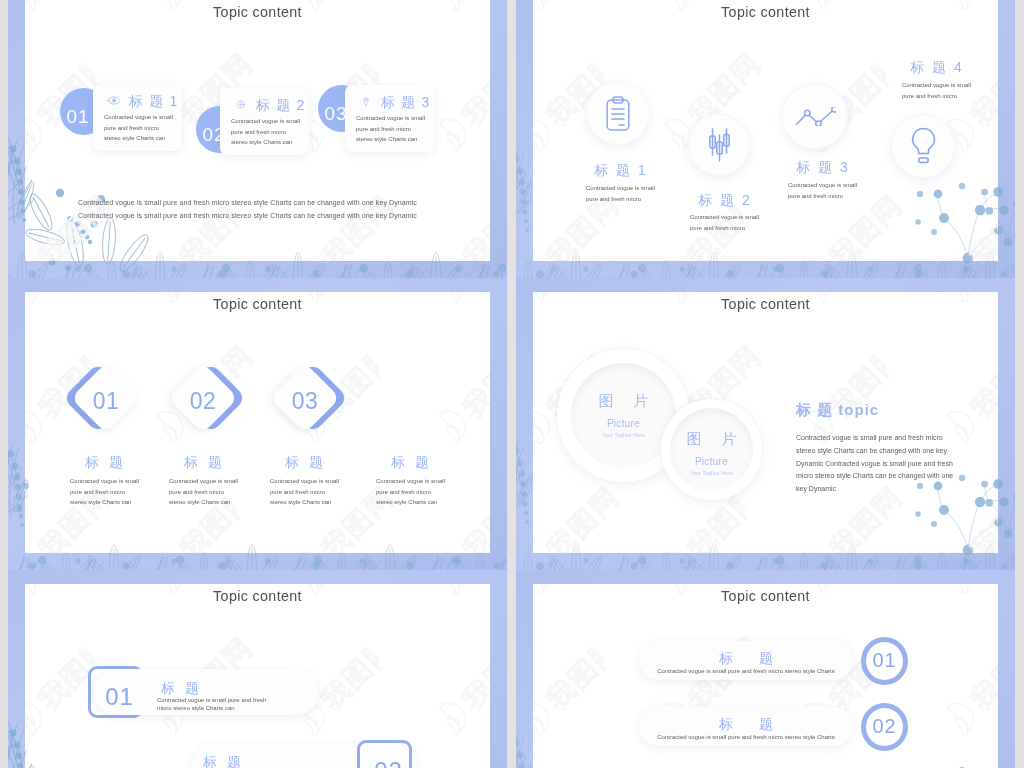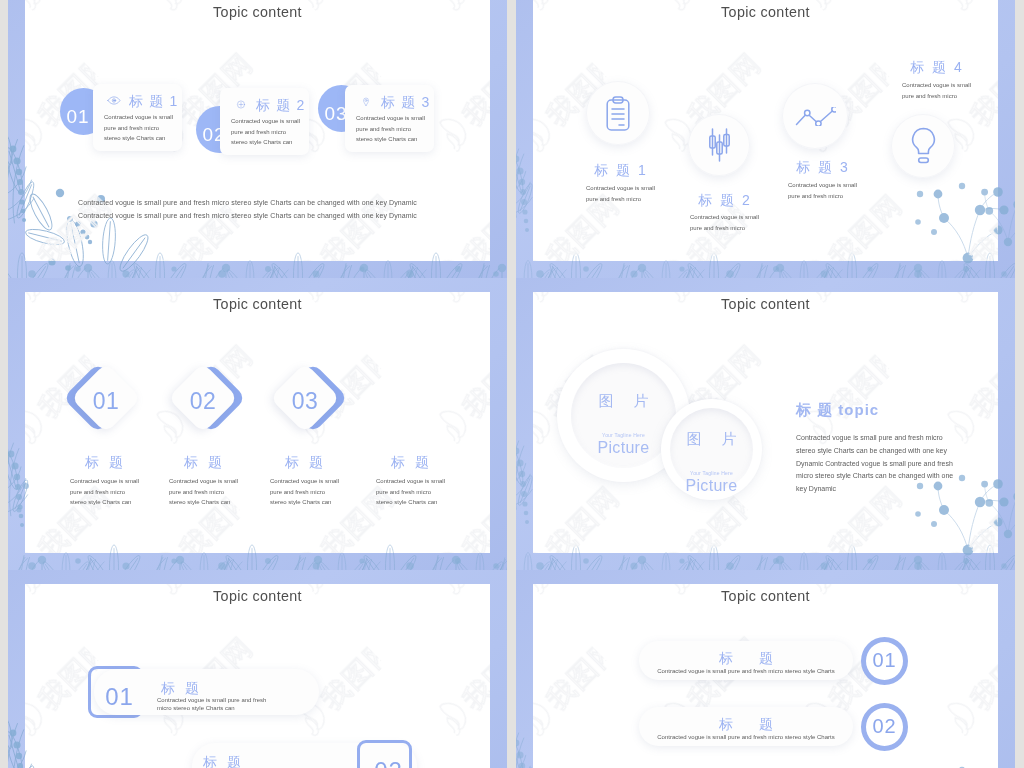--- a/index.html
+++ b/index.html
@@ -72,21 +72,21 @@
 
   
   .ring{position:absolute;border-radius:50%;background:#ffffff;
         box-shadow:0 3px 11px rgba(150,158,184,.17),
                    0 -1px 3px rgba(150,158,184,.07);}
   .ring .inner{position:absolute;border-radius:50%;background:#fafafb;
         box-shadow:inset 0 3px 7px rgba(152,160,188,.17),
                    inset 0 -1px 3px rgba(255,255,255,.9);}
   .ring .lbl{position:absolute;left:0;right:0;text-align:center;}
   .pic-cn{color:#a3b8f2;font-size:15px;letter-spacing:8px;padding-left:8px;}
-  .pic-en{color:#a8bcf3;font-size:16px;letter-spacing:.3px;margin-top:21px;}
+  .pic-en{color:#a8bcf3;font-size:10px;letter-spacing:.3px;}
   .pic-tag{color:#b2c3f4;font-size:5px;letter-spacing:.2px;}
   .s4-head{position:absolute;font-weight:bold;}
   .cn-head.big{font-size:15px;letter-spacing:1px;color:#a3b8f2;}
   .s4-body{position:absolute;}
   .s4-body .body-txt{font-size:7px;line-height:12.8px;color:#5d5d5d;}
 
   
   .s5-row{position:absolute;left:0;top:0;}
   .s5-box{position:absolute;border:3.5px solid #95adef;border-radius:9px;
           width:55px;height:52px;box-sizing:border-box;}

